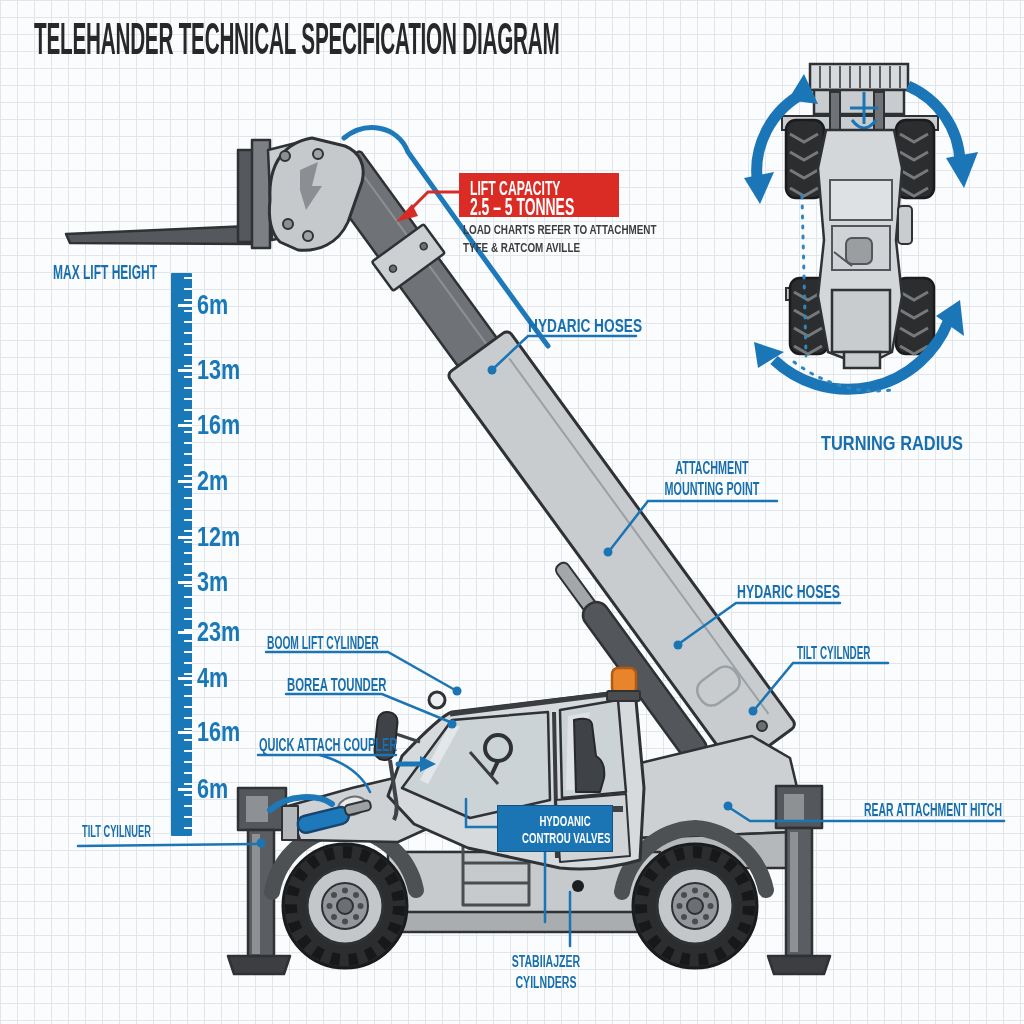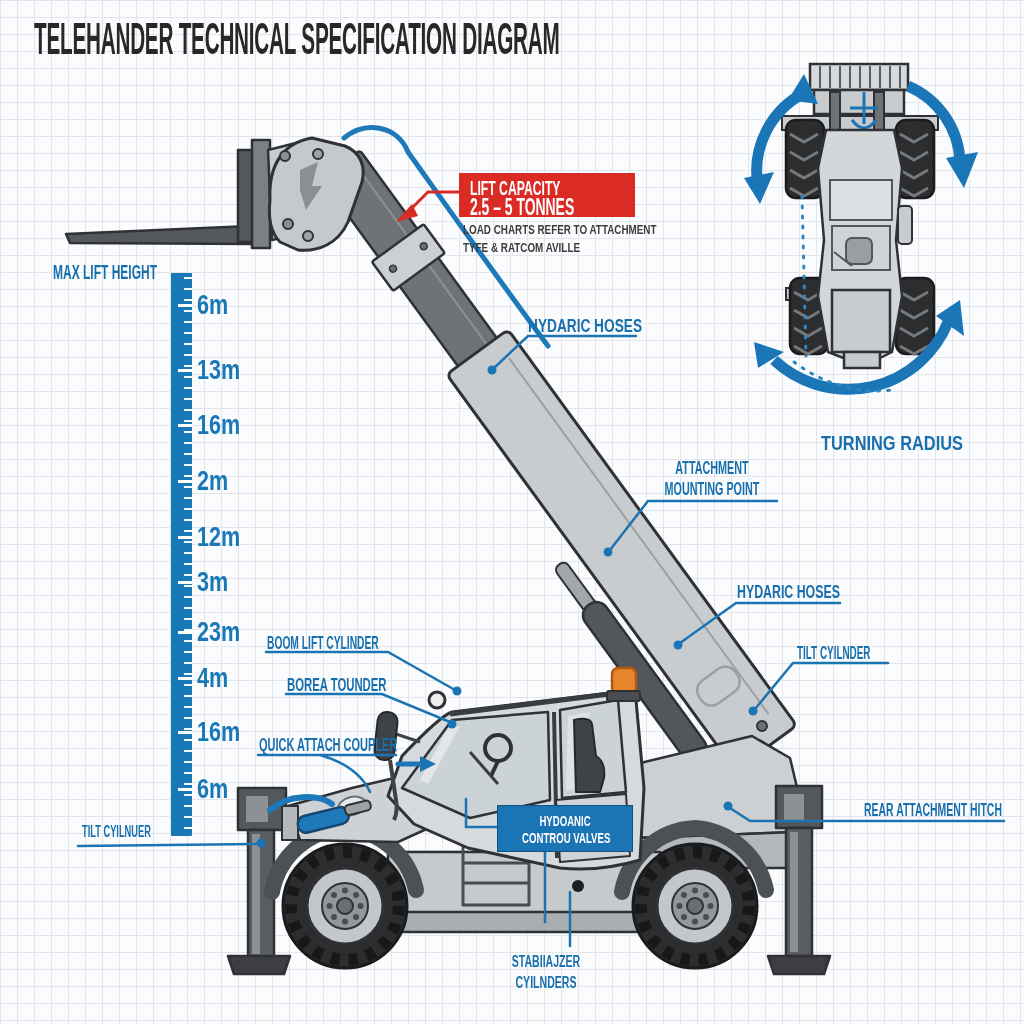--- a/index.html
+++ b/index.html
@@ -32,33 +32,33 @@
   #ruler-bar .minor-ticks{
     position:absolute;right:0;top:4px;bottom:4px;width:8px;
     background:repeating-linear-gradient(to bottom,rgba(255,255,255,.95) 0 2px,transparent 2px 11px);
   }
   .major-tick{position:absolute;right:0;width:14px;height:3px;background:#fff;}
   .rmark{
     position:absolute;left:197px;font-size:27px;font-weight:bold;color:#1878b8;
     transform:scaleX(0.8);transform-origin:left top;line-height:1;white-space:nowrap;
   }
   #capacity-box{
-    position:absolute;left:459px;top:173px;width:176px;height:44px;
+    position:absolute;left:459px;top:173px;width:160px;height:44px;
     background:#da2b25;color:#fff;
   }
   #capacity-box .l1{position:absolute;left:11px;top:4px;font-size:21px;font-weight:bold;
     transform:scaleX(0.58);transform-origin:left top;white-space:nowrap;line-height:1;}
   #capacity-box .l2{position:absolute;left:11px;top:22px;font-size:24px;font-weight:bold;
     transform:scaleX(0.58);transform-origin:left top;white-space:nowrap;line-height:1;}
   #capacity-note{
     position:absolute;left:463px;top:221px;font-size:13.5px;font-weight:bold;color:#3a3c3e;
     transform:scaleX(0.73);transform-origin:left top;line-height:1.35;white-space:nowrap;
   }
   #valve-box{
-    position:absolute;left:497px;top:805px;width:136px;height:47px;
+    position:absolute;left:497px;top:805px;width:116px;height:47px;
     background:#1b75b5;border:1px solid #115280;box-sizing:border-box;
   }
   #valve-box .txt{
     position:absolute;left:0;top:6px;width:134px;text-align:center;color:#fff;
     font-weight:bold;font-size:15px;line-height:1.15;transform:scaleX(0.64);
     transform-origin:center top;white-space:nowrap;
   }
   svg{position:absolute;left:0;top:0;}
 </style>
 </head>

